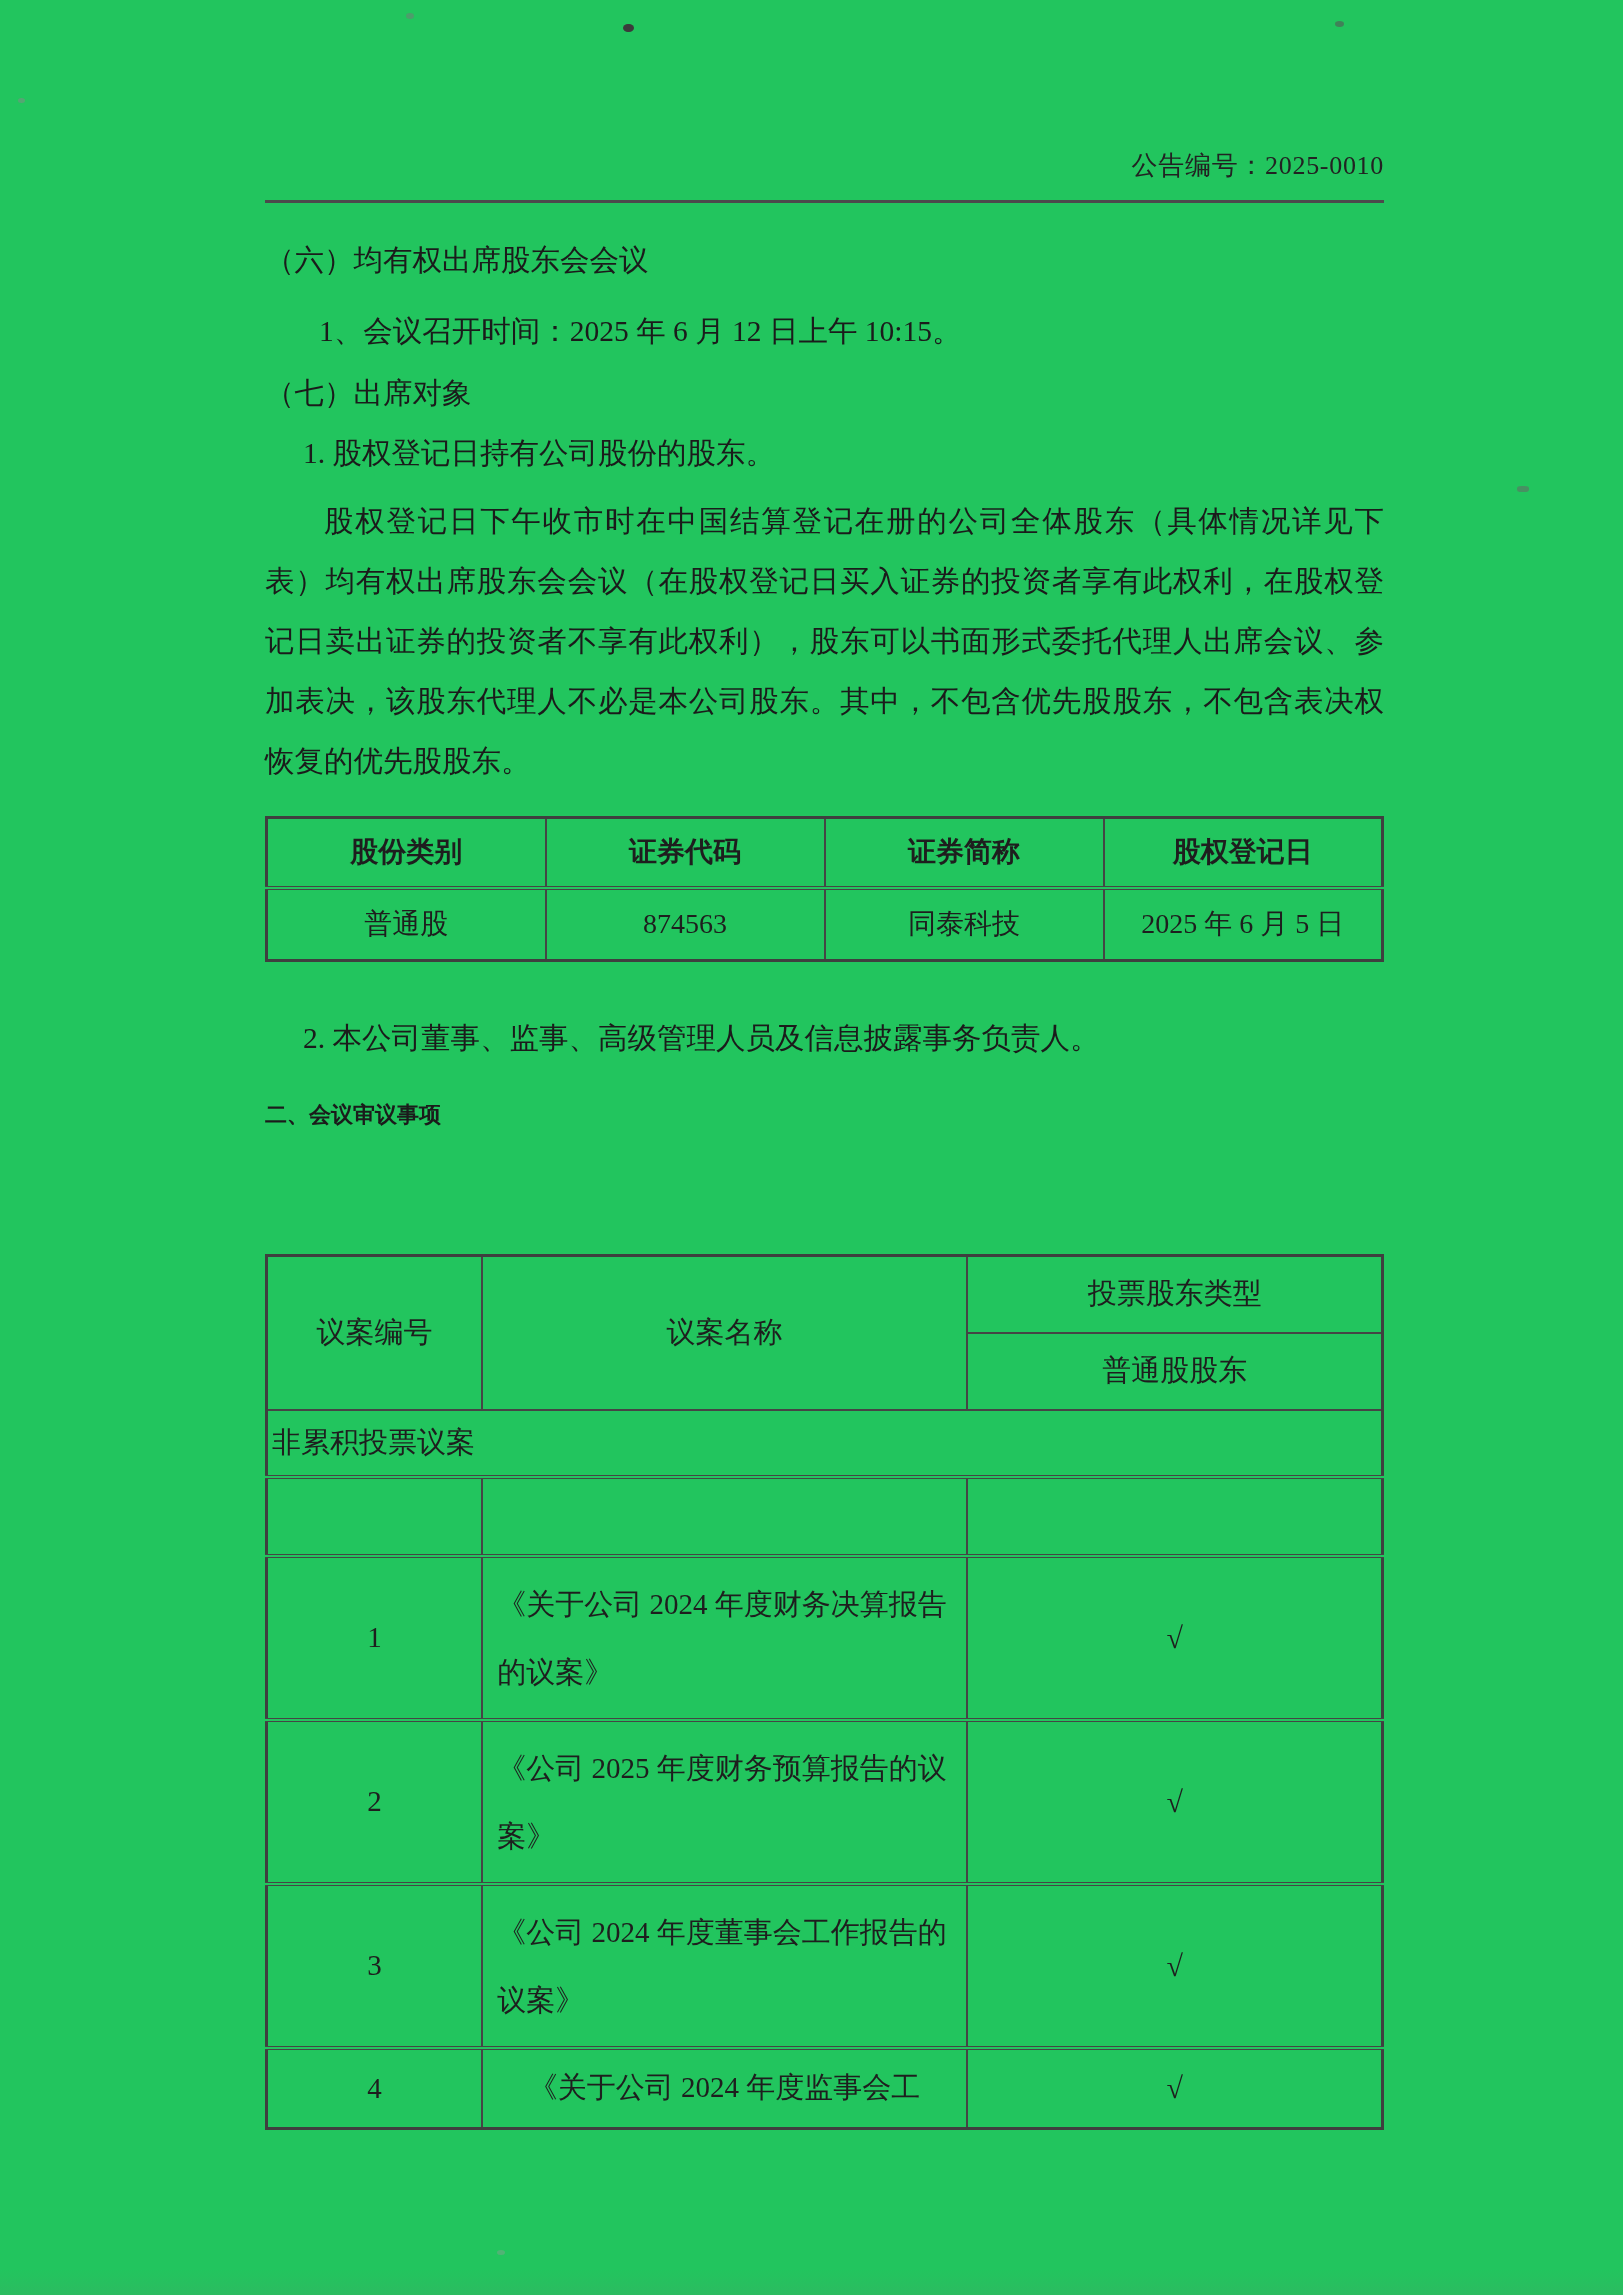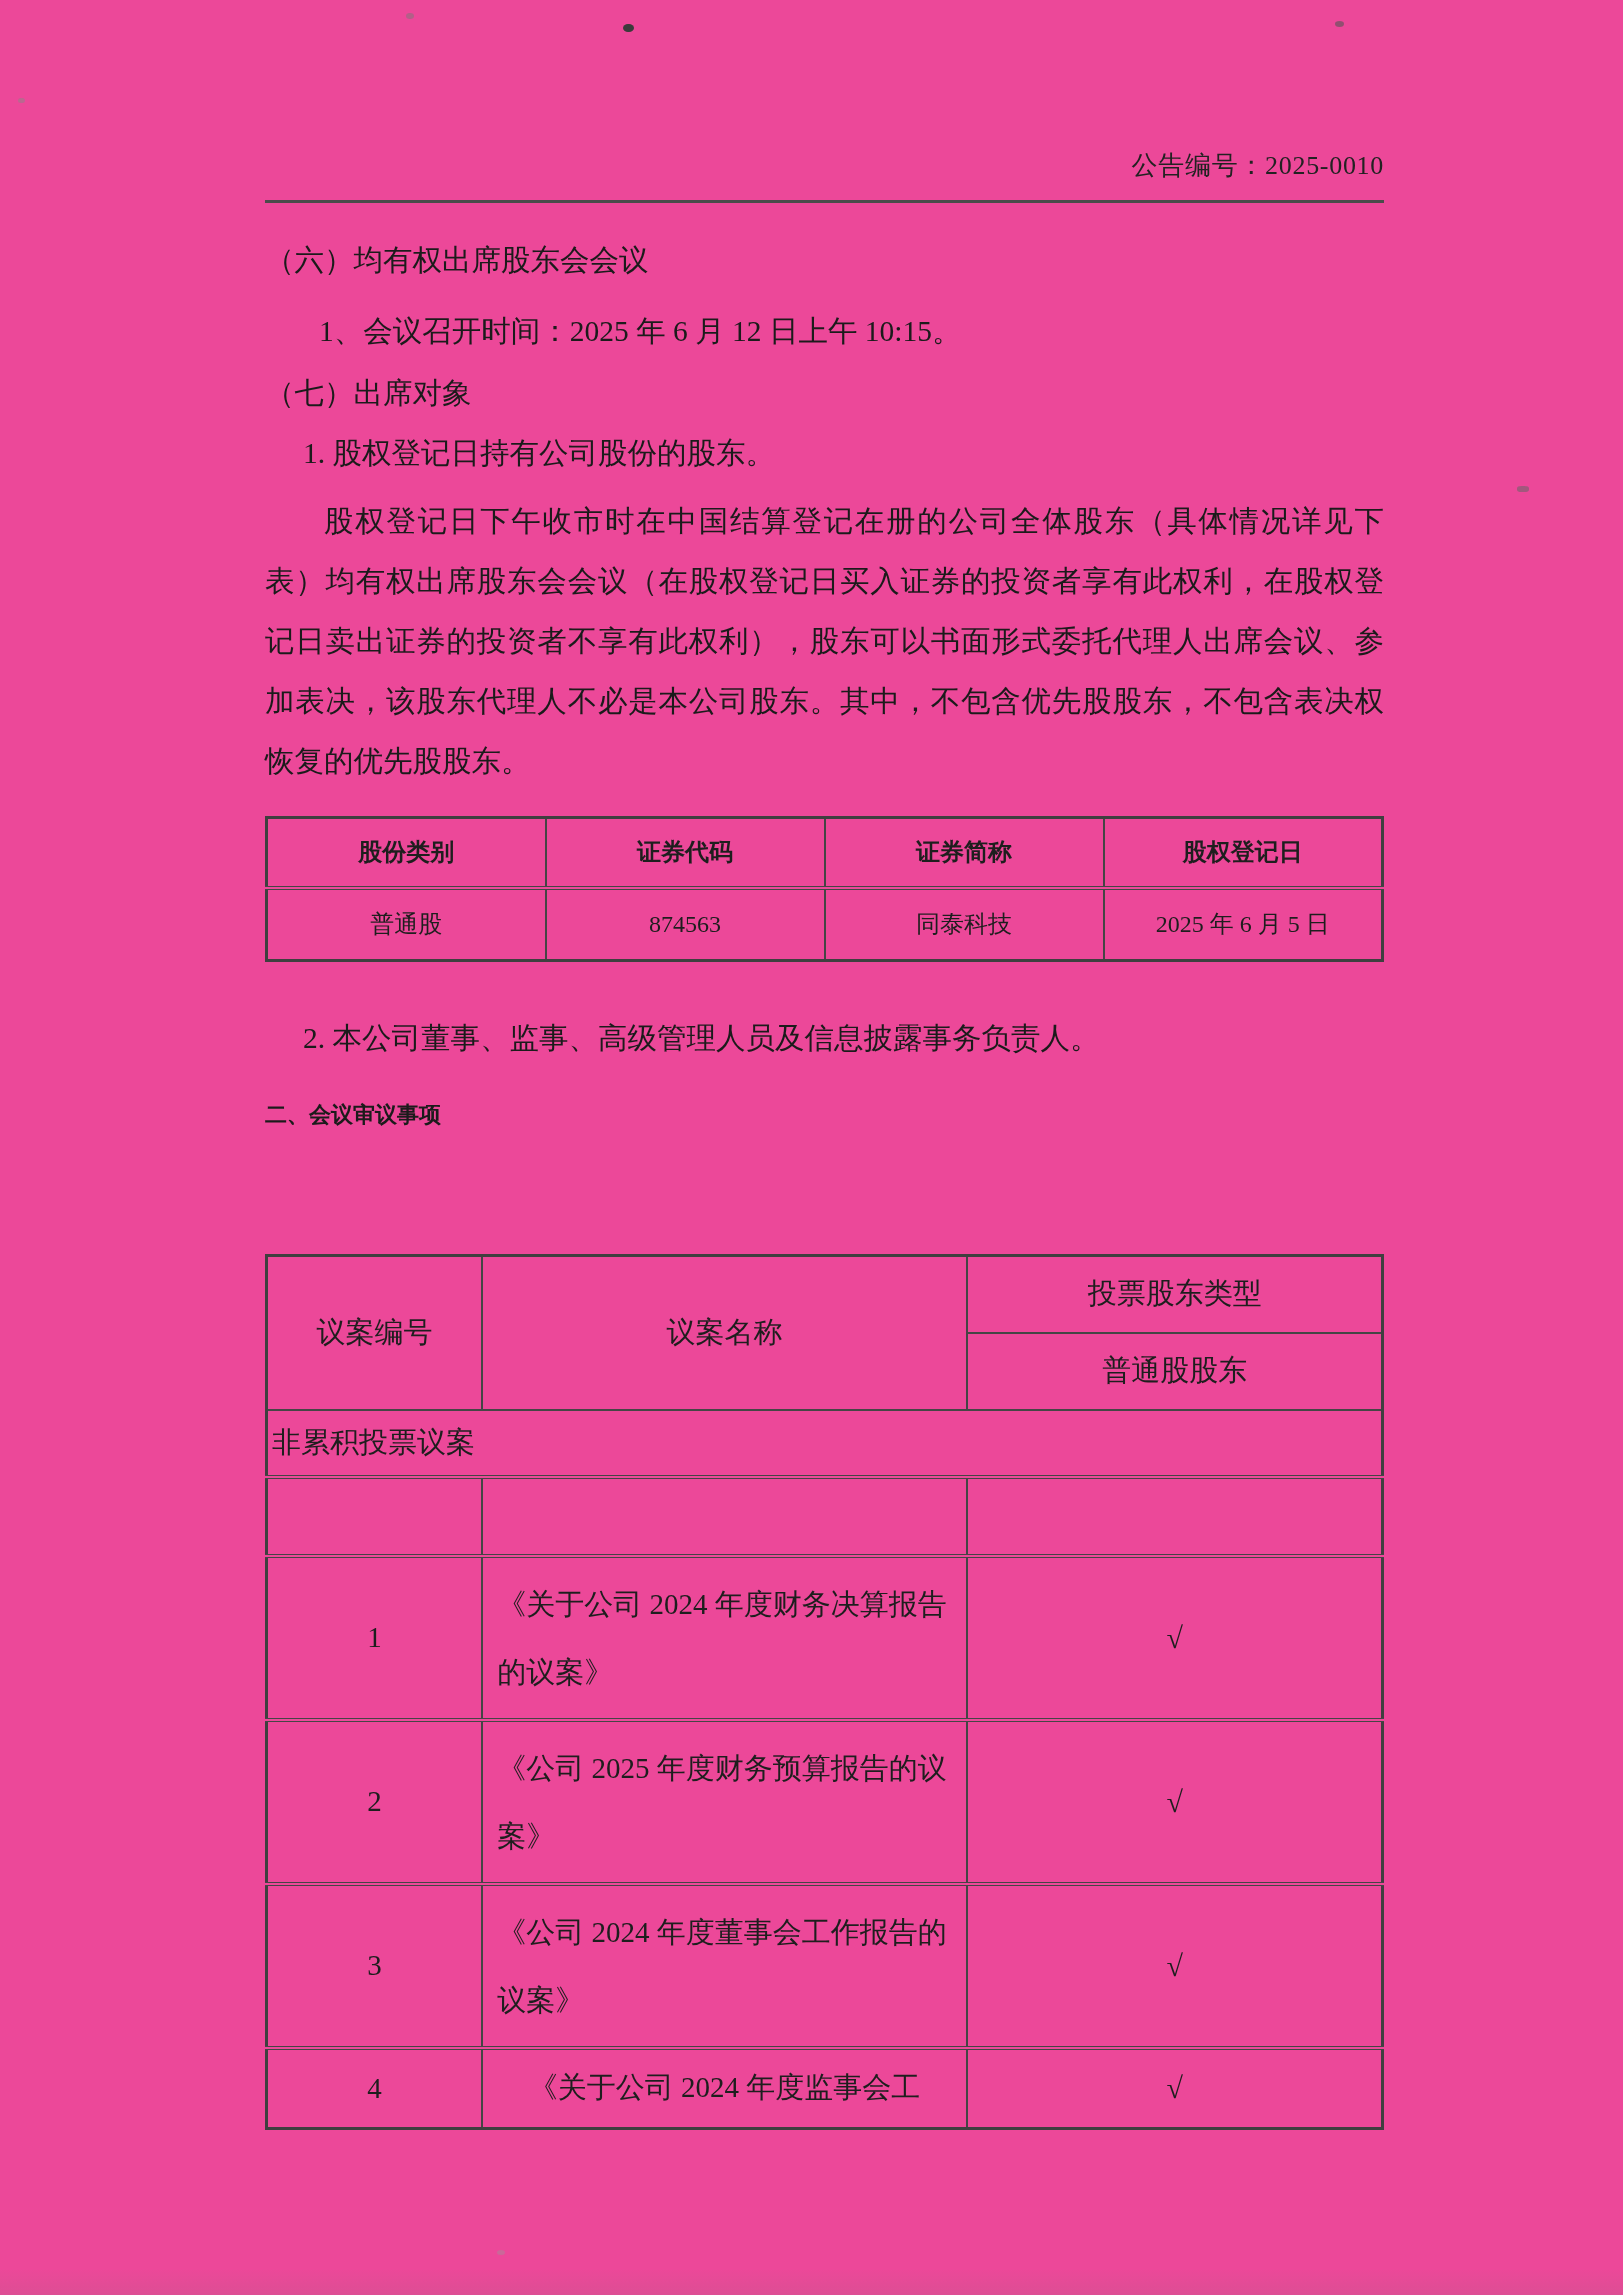--- a/index.html
+++ b/index.html
@@ -1,21 +1,21 @@
 <!DOCTYPE html>
 <html style="font-size:10.5px"><head>
 <meta charset="utf-8">
 <style>
   html, body { margin: 0; padding: 0; background: #ffffff; }
 
   .page {
     position: relative;
     width: 1623px;
     height: 2295px;
-    background: #ec4899;
+    background: #22c55e;
     font-family: "Liberation Serif", "DejaVu Serif", serif;
     color: #1e1e1e;
     overflow: hidden;
   }
 
   .content {
     position: absolute;
     left: 265px;
     top: 0;
     width: 1119px;
@@ -51,21 +51,21 @@
     text-align-last: left;
     text-indent: 59px;
     color: #1b1b1b;
   }
 
   
   table { border-collapse: collapse; table-layout: fixed; }
   .share-table {
     width: 100%;
     margin-top: 25px;
-    font-size: 24px;
+    font-size: 28px;
     border: 3.3px solid #3f3f3f;
   }
   .share-table th, .share-table td {
     border: 2px solid #454545;
     text-align: center;
     vertical-align: middle;
   }
   .share-table th { height: 65px; font-weight: bold; }
   .share-table td { height: 67px; font-weight: normal; }
   .share-table thead th { border-bottom: 4.6px double #454545; }

